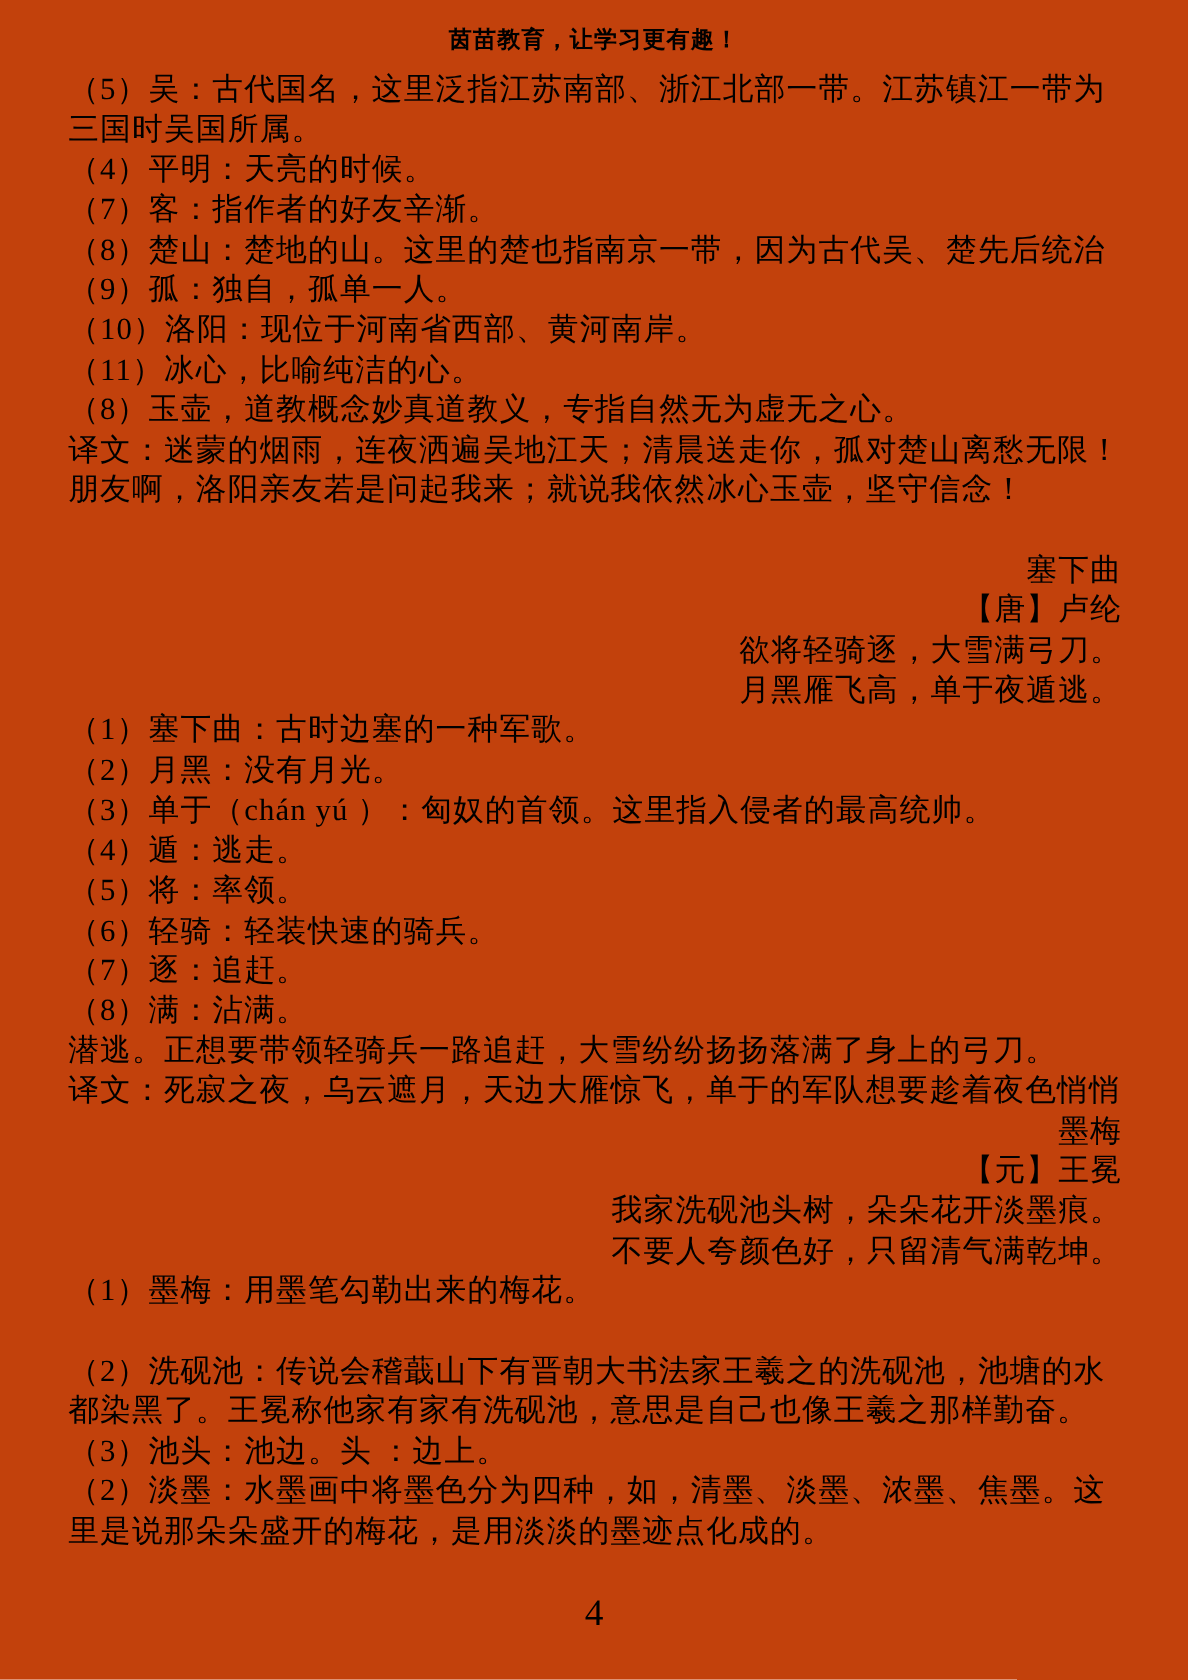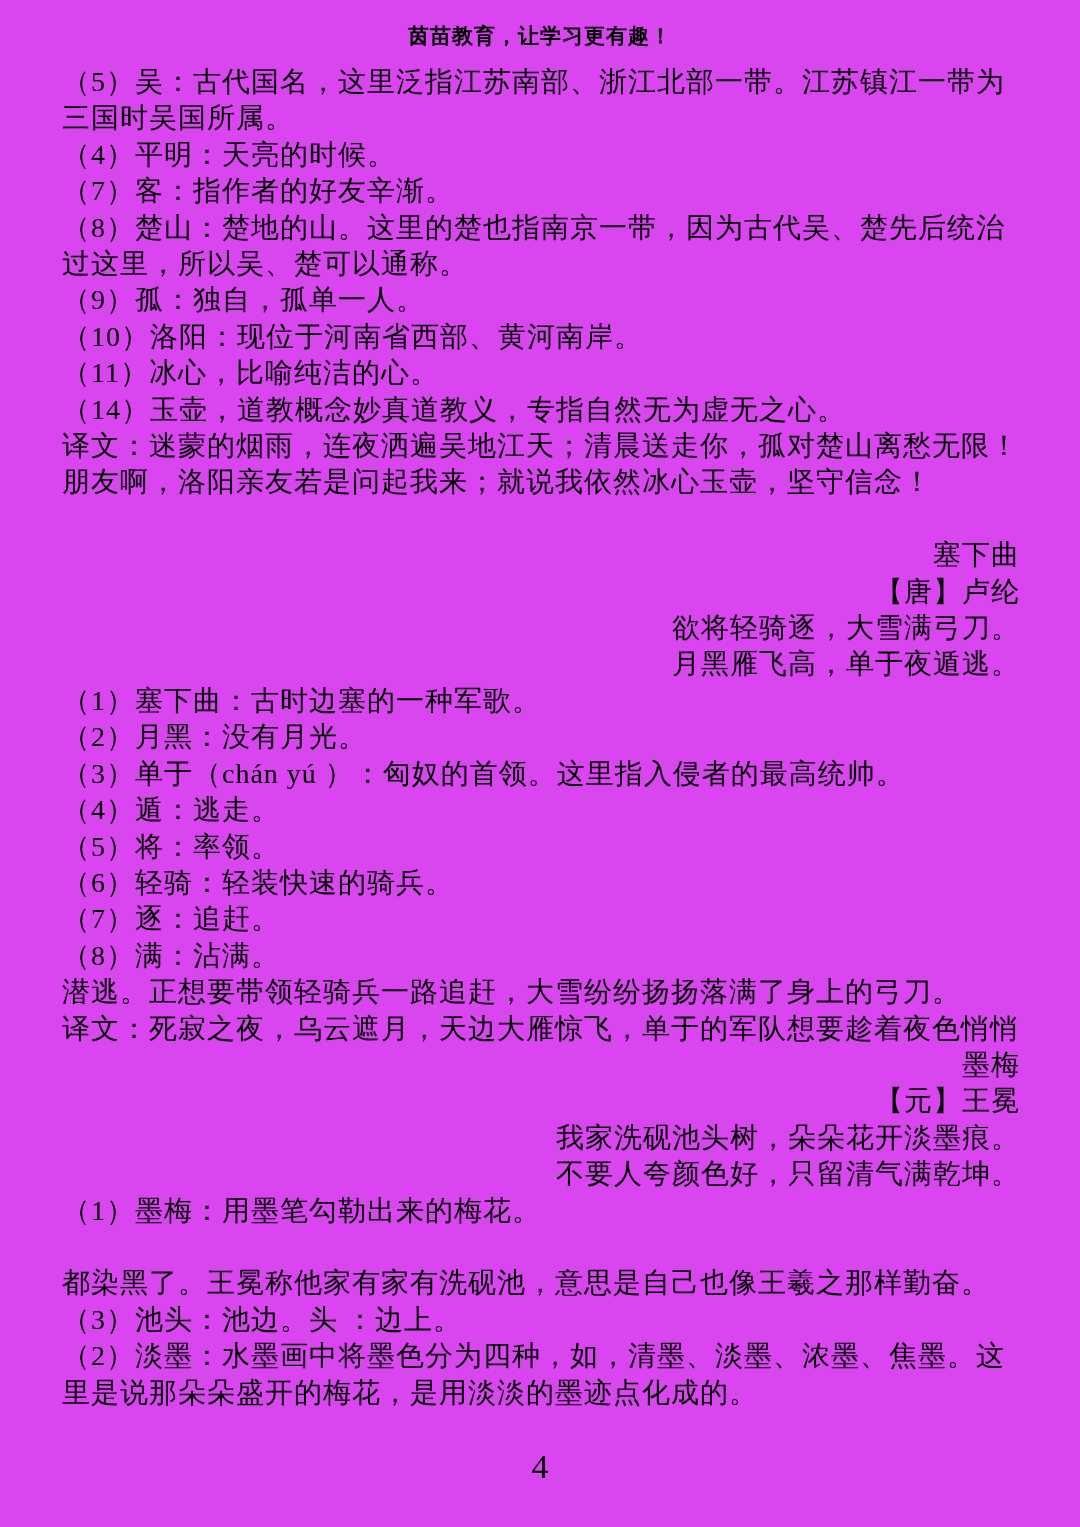--- a/index.html
+++ b/index.html
@@ -4,21 +4,21 @@
 <style>
   html, body {
     margin: 0;
     padding: 0;
     background: #ffffff;
   }
   .page {
     position: relative;
     width: 1080px;
     height: 1527px;
-    background: #d946ef;
+    background: #c2410c;
     color: #000000;
     font-family: "Liberation Serif", "DejaVu Serif", serif;
     overflow: hidden;
   }
   .header {
     position: absolute;
     top: 22px;
     left: 0;
     width: 100%;
     text-align: center;
@@ -64,25 +64,24 @@
 
 <div class="page">
   <div class="header">茵苗教育，让学习更有趣！</div>
 
   <div class="doc">
       <div class="line annotation">（5）吴：古代国名，这里泛指江苏南部、浙江北部一带。江苏镇江一带为</div>
       <div class="line annotation">三国时吴国所属。</div>
       <div class="line annotation">（4）平明：天亮的时候。</div>
       <div class="line annotation">（7）客：指作者的好友辛渐。</div>
       <div class="line annotation">（8）楚山：楚地的山。这里的楚也指南京一带，因为古代吴、楚先后统治</div>
-      <div class="line annotation">过这里，所以吴、楚可以通称。</div>
       <div class="line annotation">（9）孤：独自，孤单一人。</div>
       <div class="line annotation">（10）洛阳：现位于河南省西部、黄河南岸。</div>
       <div class="line annotation">（11）冰心，比喻纯洁的心。</div>
-      <div class="line annotation">（14）玉壶，道教概念妙真道教义，专指自然无为虚无之心。</div>
+      <div class="line annotation">（8）玉壶，道教概念妙真道教义，专指自然无为虚无之心。</div>
       <div class="line translation">译文：迷蒙的烟雨，连夜洒遍吴地江天；清晨送走你，孤对楚山离愁无限！</div>
       <div class="line translation">朋友啊，洛阳亲友若是问起我来；就说我依然冰心玉壶，坚守信念！</div>
       <div class="line blank"></div>
       <div class="line poem-title">塞下曲</div>
       <div class="line poem-author">【唐】卢纶</div>
       <div class="line poem-verse">欲将轻骑逐，大雪满弓刀。</div>
       <div class="line poem-verse">月黑雁飞高，单于夜遁逃。</div>
       <div class="line annotation">（1）塞下曲：古时边塞的一种军歌。</div>
       <div class="line annotation">（2）月黑：没有月光。</div>
       <div class="line annotation">（3）单于（chán yú ）：匈奴的首领。这里指入侵者的最高统帅。</div>
@@ -92,20 +91,21 @@
       <div class="line annotation">（7）逐：追赶。</div>
       <div class="line annotation">（8）满：沾满。</div>
       <div class="line translation">潜逃。正想要带领轻骑兵一路追赶，大雪纷纷扬扬落满了身上的弓刀。</div>
       <div class="line translation">译文：死寂之夜，乌云遮月，天边大雁惊飞，单于的军队想要趁着夜色悄悄</div>
       <div class="line poem-title">墨梅</div>
       <div class="line poem-author">【元】王冕</div>
       <div class="line poem-verse">我家洗砚池头树，朵朵花开淡墨痕。</div>
       <div class="line poem-verse">不要人夸颜色好，只留清气满乾坤。</div>
       <div class="line annotation">（1）墨梅：用墨笔勾勒出来的梅花。</div>
       <div class="line blank"></div>
+      <div class="line annotation">（2）洗砚池：传说会稽蕺山下有晋朝大书法家王羲之的洗砚池，池塘的水</div>
       <div class="line annotation">都染黑了。王冕称他家有家有洗砚池，意思是自己也像王羲之那样勤奋。</div>
       <div class="line annotation">（3）池头：池边。头 ：边上。</div>
       <div class="line annotation">（2）淡墨：水墨画中将墨色分为四种，如，清墨、淡墨、浓墨、焦墨。这</div>
       <div class="line annotation">里是说那朵朵盛开的梅花，是用淡淡的墨迹点化成的。</div>
     </div>
 
   <div class="footer">4</div>
 </div>
 
 </body></html>

